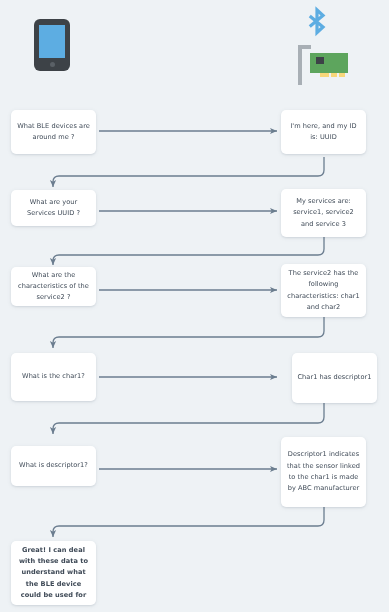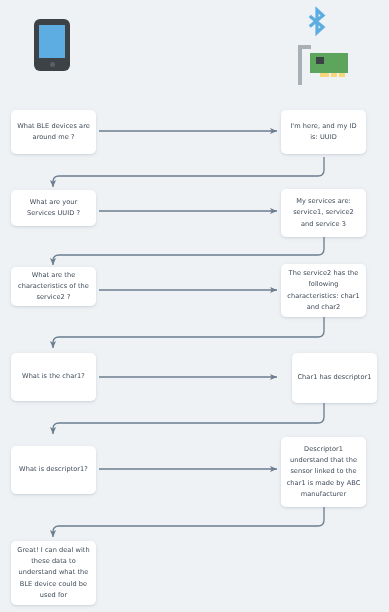--- a/index.html
+++ b/index.html
@@ -139,24 +139,24 @@
     <span>The service2 has the following characteristics: char1 and char2</span>
   </div>
 
   <div class="msg" style="left:11px;top:353px;width:85px;height:48px;">
     <span>What is the char1?</span>
   </div>
   <div class="msg" style="left:281px;top:353px;width:85px;height:50px;margin-left:11px;">
     <span>Char1 has descriptor1</span>
   </div>
 
-  <div class="msg" style="left:11px;top:446px;width:85px;height:48px;">
+  <div class="msg" style="left:11px;top:446px;width:85px;height:40px;">
     <span>What is descriptor1?</span>
   </div>
   <div class="msg" style="left:281px;top:437px;width:85px;height:70px;">
-    <span>Descriptor1 understand that the sensor linked to the char1 is made by ABC manufacturer</span>
+    <span>Descriptor1 indicates that the sensor linked to the char1 is made by ABC manufacturer</span>
   </div>
 
-  <div class="msg" style="left:11px;top:541px;width:85px;height:64px;">
+  <div class="msg" style="left:11px;top:541px;width:85px;height:64px;font-weight:bold;">
     <span>Great! I can deal with these data to understand what the BLE device could be used for</span>
   </div>
 
 </div>
 
 </body></html>

